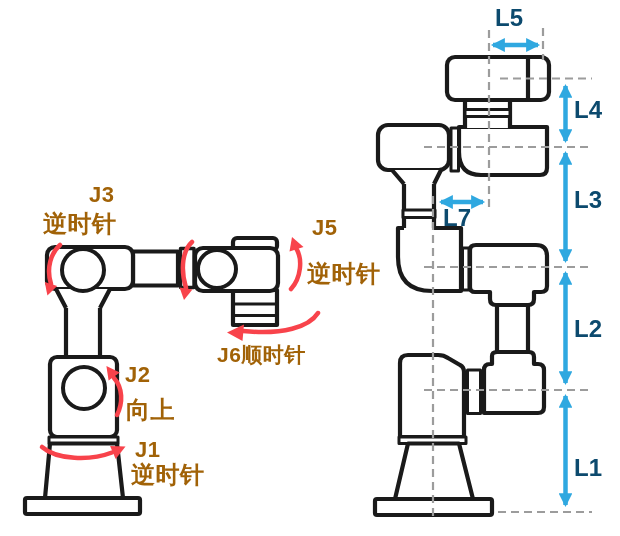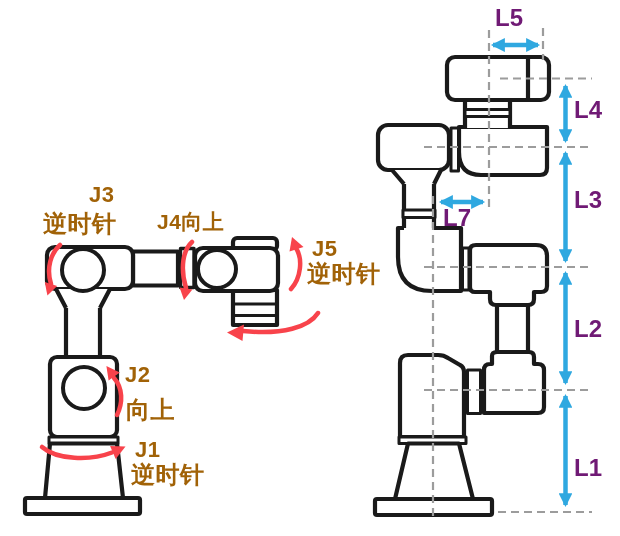--- a/index.html
+++ b/index.html
@@ -1,21 +1,21 @@
 <!DOCTYPE html>
 <html><head>
 <meta charset="utf-8">
 <style>
   html,body{margin:0;padding:0;background:#ffffff;}
   .stage{position:relative;width:620px;height:536px;background:#fff;overflow:hidden;
          font-family:"Liberation Sans","DejaVu Sans",sans-serif;}
   .stage svg{position:absolute;left:0;top:0;}
   .lbl{position:absolute;font-weight:bold;line-height:1;white-space:nowrap;letter-spacing:0.5px;}
   .red{color:#a16207;}
-  .blue{color:#701a75;letter-spacing:0;}
+  .blue{color:#0c4a6e;letter-spacing:0;}
   .s24{font-size:24px;}
   .s22{font-size:22px;}
   .s21{font-size:21px;}
   .s20{font-size:24px;}
 </style>
 </head>
 <body>
 
 <div class="stage">
 
@@ -131,23 +131,23 @@
     <line x1="565.5" y1="86" x2="565.5" y2="141" marker-start="url(#bh)" marker-end="url(#bh)"></line>
     <line x1="565.5" y1="153" x2="565.5" y2="261" marker-start="url(#bh)" marker-end="url(#bh)"></line>
     <line x1="441" y1="202" x2="483" y2="202" marker-start="url(#bh)" marker-end="url(#bh)"></line>
     <line x1="565.5" y1="273" x2="565.5" y2="383" marker-start="url(#bh)" marker-end="url(#bh)"></line>
     <line x1="565.5" y1="396" x2="565.5" y2="505" marker-start="url(#bh)" marker-end="url(#bh)"></line>
   </g>
 </svg>
 
   <div class="lbl red s22" style="left:89px;top:184px;">J3</div>
   <div class="lbl red s20" style="left:43px;top:212px;">逆时针</div>
-  <div class="lbl red s21" style="left:157px;top:211px;">J4向上</div>
-  <div class="lbl red s22" style="left:312px;top:238px;">J5</div>
+  <div class="lbl red s22" style="left:312px;top:217px;">J5</div>
   <div class="lbl red s20" style="left:307px;top:262px;">逆时针</div>
+  <div class="lbl red s21" style="left:217px;top:344px;">J6顺时针</div>
   <div class="lbl red s22" style="left:125px;top:364px;">J2</div>
   <div class="lbl red s20" style="left:126px;top:398px;">向上</div>
   <div class="lbl red s22" style="left:135px;top:439px;">J1</div>
   <div class="lbl red s20" style="left:131px;top:463px;">逆时针</div>
 
   <div class="lbl blue s24" style="left:495px;top:6px;">L5</div>
   <div class="lbl blue s24" style="left:574px;top:98px;">L4</div>
   <div class="lbl blue s24" style="left:574px;top:188px;">L3</div>
   <div class="lbl blue s24" style="left:443px;top:206px;">L7</div>
   <div class="lbl blue s24" style="left:574px;top:317px;text-align:center;">L2</div>

